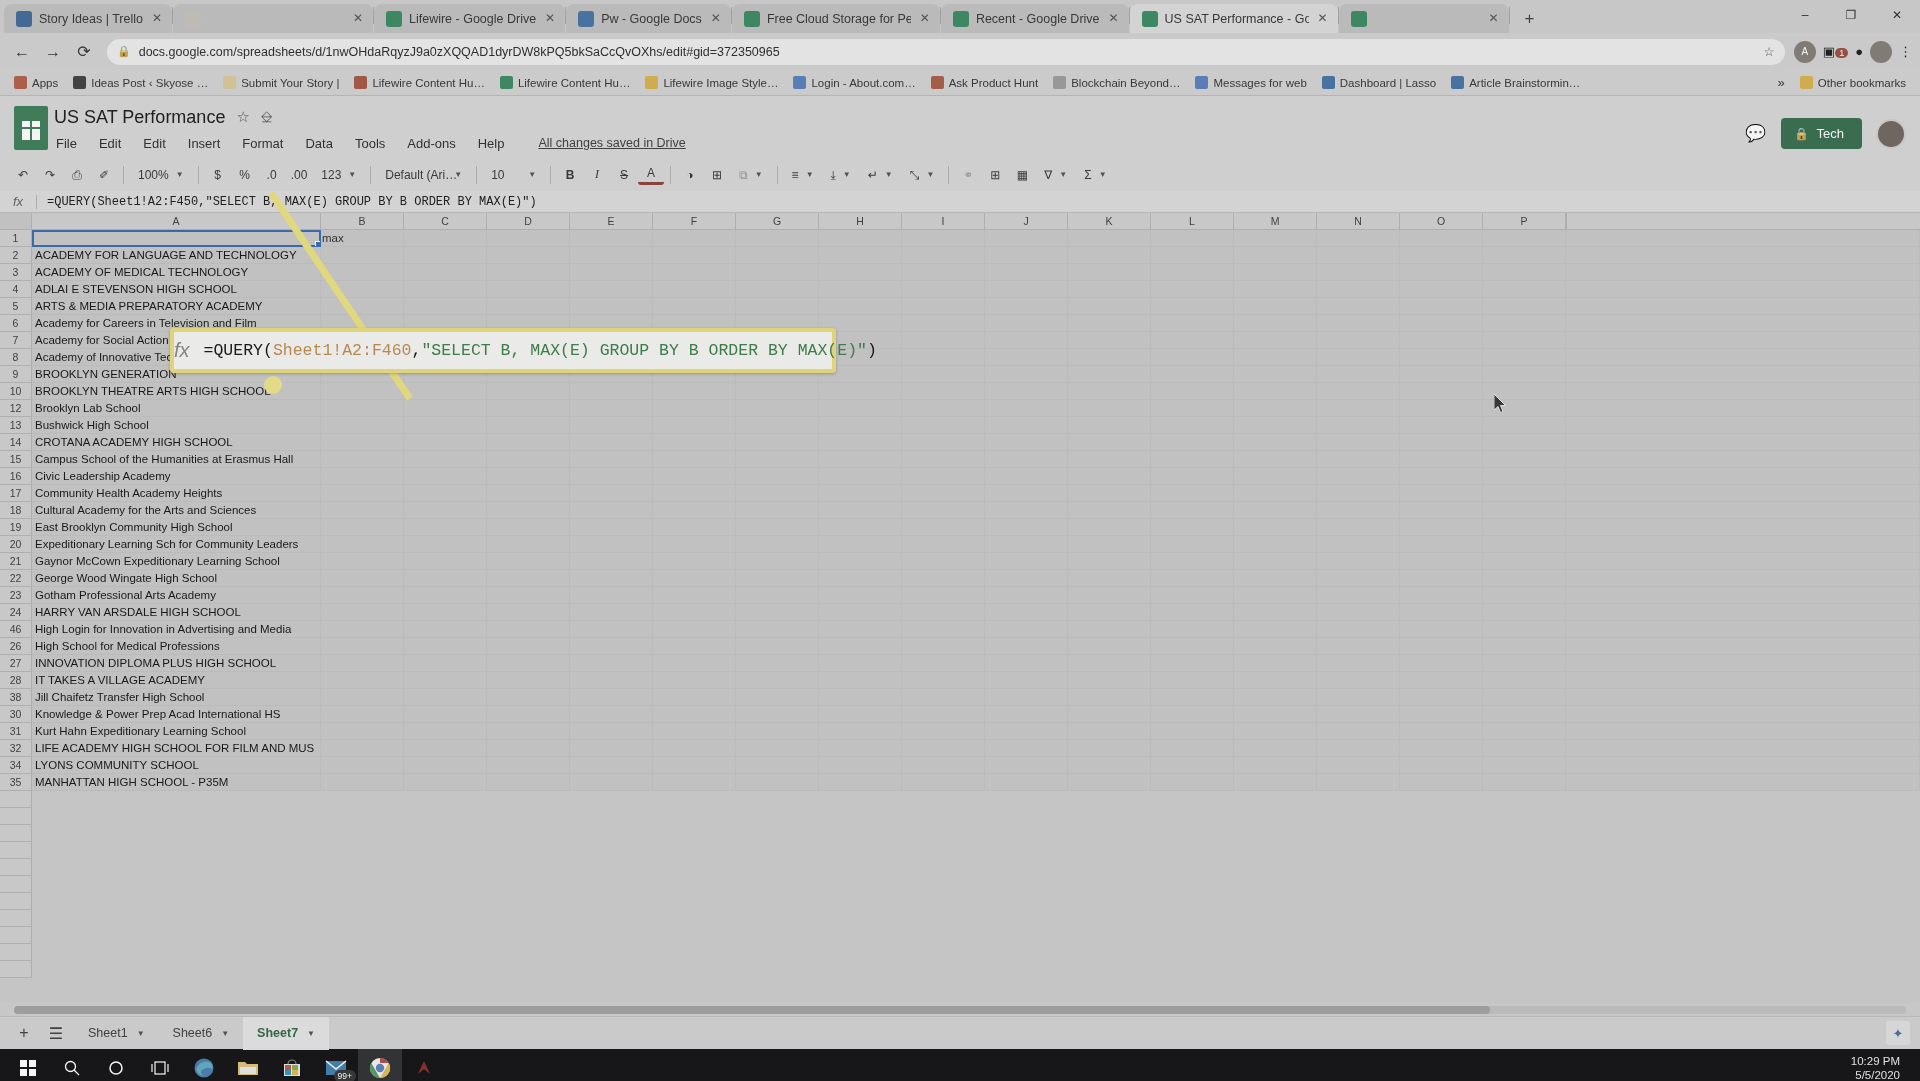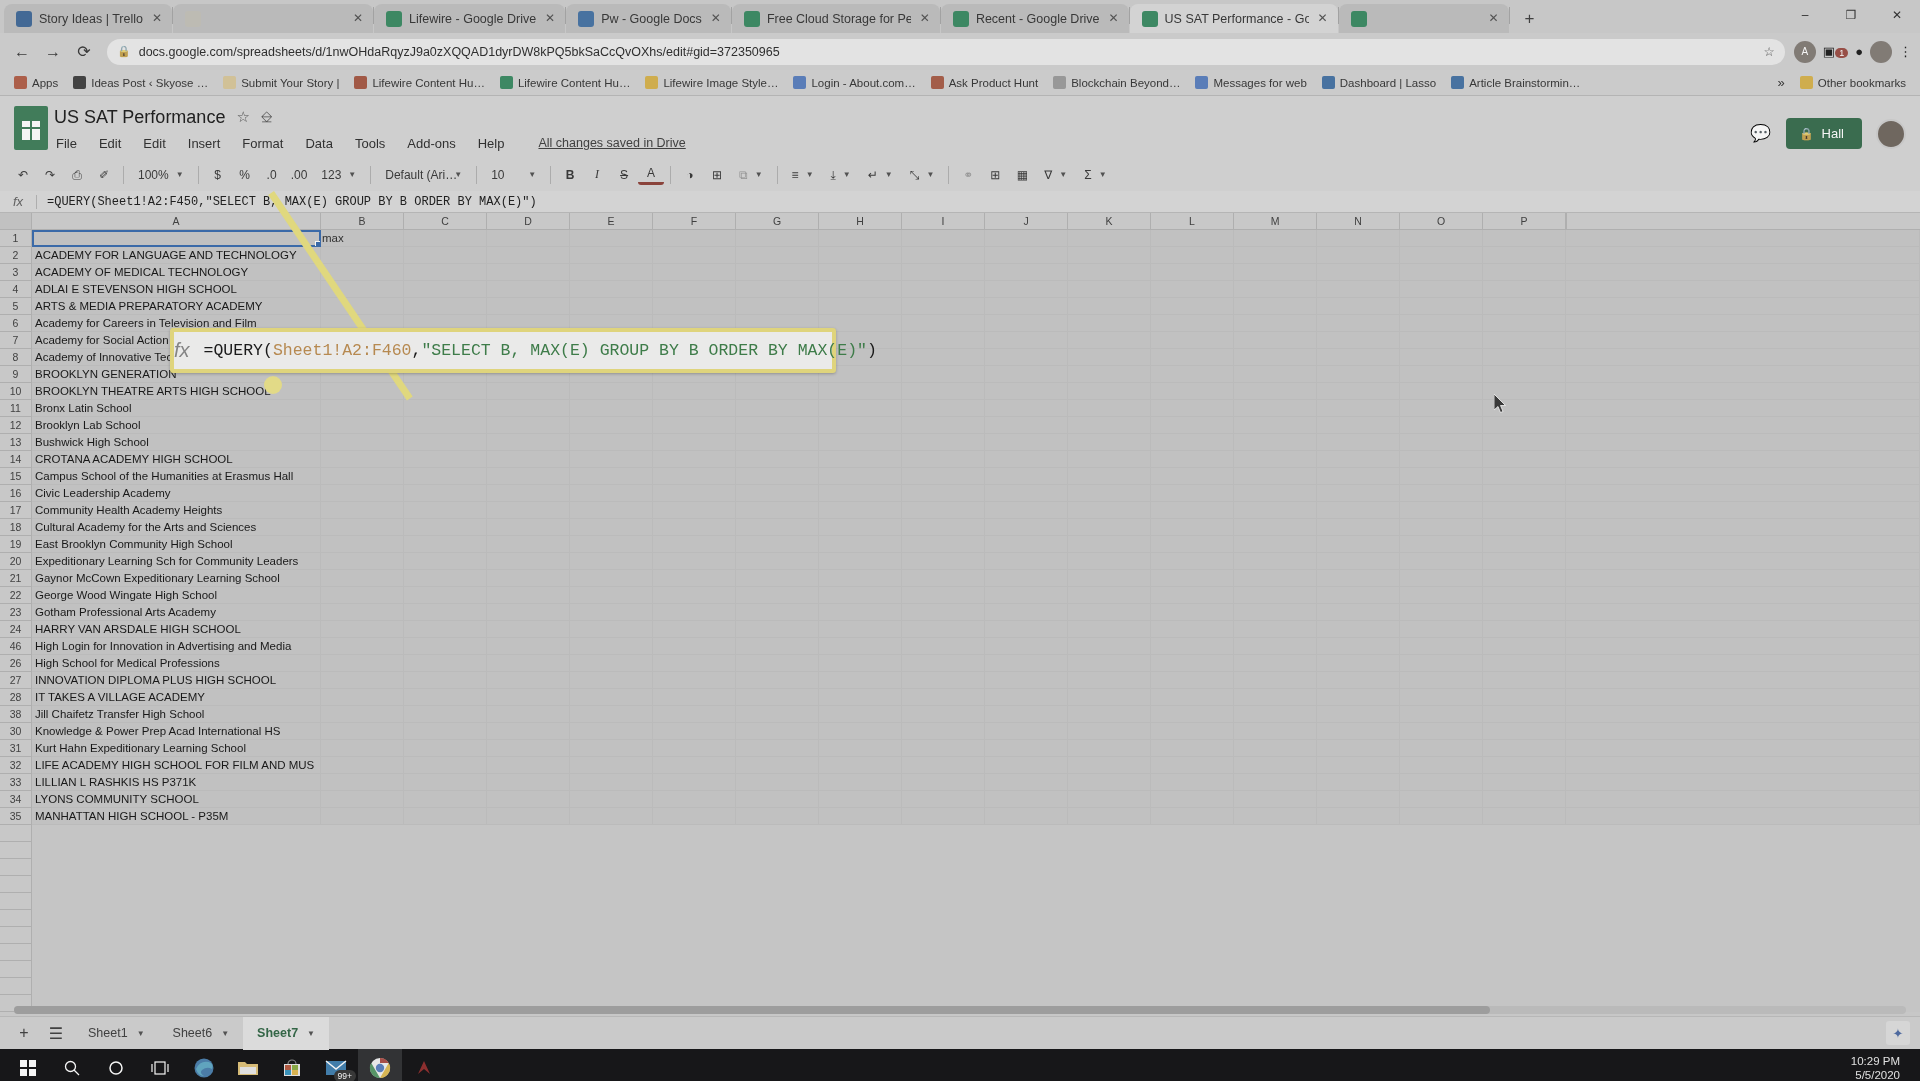--- a/index.html
+++ b/index.html
@@ -603,21 +603,21 @@
             <span class="mi">Tools</span>
             <span class="mi">Add-ons</span>
             <span class="mi">Help</span>
             <span class="saved">All changes saved in Drive</span>
           </div>
       </div>
       <div class="head-right">
         <span class="cmt-icon">💬</span>
         <div class="share-btn">
           <span style="font-size:12px;">🔒</span>
-          <span>Hall</span>
+          <span>Tech</span>
         </div>
         <div class="acct-av"></div>
       </div>
     </div>
 
     <div class="toolbar">
       <div class="tb">↶</div>
       <div class="tb">↷</div>
       <div class="tb">⎙</div>
       <div class="tb">✐</div>
@@ -912,40 +912,20 @@
             <div class="cell a" style="width:83px;flex:0 0 83px;"></div>
             <div class="cell a" style="width:83px;flex:0 0 83px;"></div>
             <div class="cell a" style="width:83px;flex:0 0 83px;"></div>
             <div class="cell a" style="width:83px;flex:0 0 83px;"></div>
             <div class="cell a" style="width:83px;flex:0 0 83px;"></div>
             <div class="cell a" style="width:83px;flex:0 0 83px;"></div>
             <div class="cell a" style="width:83px;flex:0 0 83px;"></div>
             <div class="cell" style="flex:1 1 auto;"></div>
           </div>
           <div class="row">
-            <div class="rh">11</div>
-            <div class="cell a" style="width:289px;flex:0 0 289px;">Bronx Latin School</div>
-            <div class="cell a" style="width:83px;flex:0 0 83px;"></div>
-            <div class="cell a" style="width:83px;flex:0 0 83px;"></div>
-            <div class="cell a" style="width:83px;flex:0 0 83px;"></div>
-            <div class="cell a" style="width:83px;flex:0 0 83px;"></div>
-            <div class="cell a" style="width:83px;flex:0 0 83px;"></div>
-            <div class="cell a" style="width:83px;flex:0 0 83px;"></div>
-            <div class="cell a" style="width:83px;flex:0 0 83px;"></div>
-            <div class="cell a" style="width:83px;flex:0 0 83px;"></div>
-            <div class="cell a" style="width:83px;flex:0 0 83px;"></div>
-            <div class="cell a" style="width:83px;flex:0 0 83px;"></div>
-            <div class="cell a" style="width:83px;flex:0 0 83px;"></div>
-            <div class="cell a" style="width:83px;flex:0 0 83px;"></div>
-            <div class="cell a" style="width:83px;flex:0 0 83px;"></div>
-            <div class="cell a" style="width:83px;flex:0 0 83px;"></div>
-            <div class="cell a" style="width:83px;flex:0 0 83px;"></div>
-            <div class="cell" style="flex:1 1 auto;"></div>
-          </div>
-          <div class="row">
             <div class="rh">12</div>
             <div class="cell a" style="width:289px;flex:0 0 289px;">Brooklyn Lab School</div>
             <div class="cell a" style="width:83px;flex:0 0 83px;"></div>
             <div class="cell a" style="width:83px;flex:0 0 83px;"></div>
             <div class="cell a" style="width:83px;flex:0 0 83px;"></div>
             <div class="cell a" style="width:83px;flex:0 0 83px;"></div>
             <div class="cell a" style="width:83px;flex:0 0 83px;"></div>
             <div class="cell a" style="width:83px;flex:0 0 83px;"></div>
             <div class="cell a" style="width:83px;flex:0 0 83px;"></div>
             <div class="cell a" style="width:83px;flex:0 0 83px;"></div>
@@ -1334,40 +1314,20 @@
             <div class="cell a" style="width:83px;flex:0 0 83px;"></div>
             <div class="cell a" style="width:83px;flex:0 0 83px;"></div>
             <div class="cell a" style="width:83px;flex:0 0 83px;"></div>
             <div class="cell a" style="width:83px;flex:0 0 83px;"></div>
             <div class="cell a" style="width:83px;flex:0 0 83px;"></div>
             <div class="cell" style="flex:1 1 auto;"></div>
           </div>
           <div class="row">
             <div class="rh">32</div>
             <div class="cell a" style="width:289px;flex:0 0 289px;">LIFE ACADEMY HIGH SCHOOL FOR FILM AND MUS</div>
-            <div class="cell a" style="width:83px;flex:0 0 83px;"></div>
-            <div class="cell a" style="width:83px;flex:0 0 83px;"></div>
-            <div class="cell a" style="width:83px;flex:0 0 83px;"></div>
-            <div class="cell a" style="width:83px;flex:0 0 83px;"></div>
-            <div class="cell a" style="width:83px;flex:0 0 83px;"></div>
-            <div class="cell a" style="width:83px;flex:0 0 83px;"></div>
-            <div class="cell a" style="width:83px;flex:0 0 83px;"></div>
-            <div class="cell a" style="width:83px;flex:0 0 83px;"></div>
-            <div class="cell a" style="width:83px;flex:0 0 83px;"></div>
-            <div class="cell a" style="width:83px;flex:0 0 83px;"></div>
-            <div class="cell a" style="width:83px;flex:0 0 83px;"></div>
-            <div class="cell a" style="width:83px;flex:0 0 83px;"></div>
-            <div class="cell a" style="width:83px;flex:0 0 83px;"></div>
-            <div class="cell a" style="width:83px;flex:0 0 83px;"></div>
-            <div class="cell a" style="width:83px;flex:0 0 83px;"></div>
-            <div class="cell" style="flex:1 1 auto;"></div>
-          </div>
-          <div class="row">
-            <div class="rh">33</div>
-            <div class="cell a" style="width:289px;flex:0 0 289px;">LILLIAN L RASHKIS HS P371K</div>
             <div class="cell a" style="width:83px;flex:0 0 83px;"></div>
             <div class="cell a" style="width:83px;flex:0 0 83px;"></div>
             <div class="cell a" style="width:83px;flex:0 0 83px;"></div>
             <div class="cell a" style="width:83px;flex:0 0 83px;"></div>
             <div class="cell a" style="width:83px;flex:0 0 83px;"></div>
             <div class="cell a" style="width:83px;flex:0 0 83px;"></div>
             <div class="cell a" style="width:83px;flex:0 0 83px;"></div>
             <div class="cell a" style="width:83px;flex:0 0 83px;"></div>
             <div class="cell a" style="width:83px;flex:0 0 83px;"></div>
             <div class="cell a" style="width:83px;flex:0 0 83px;"></div>

